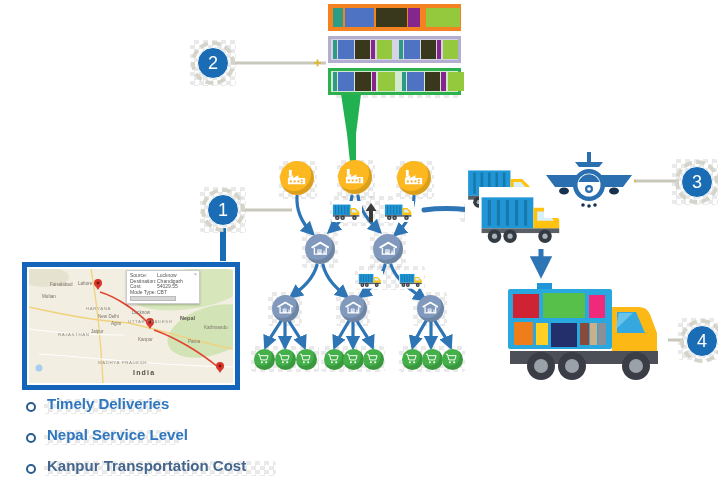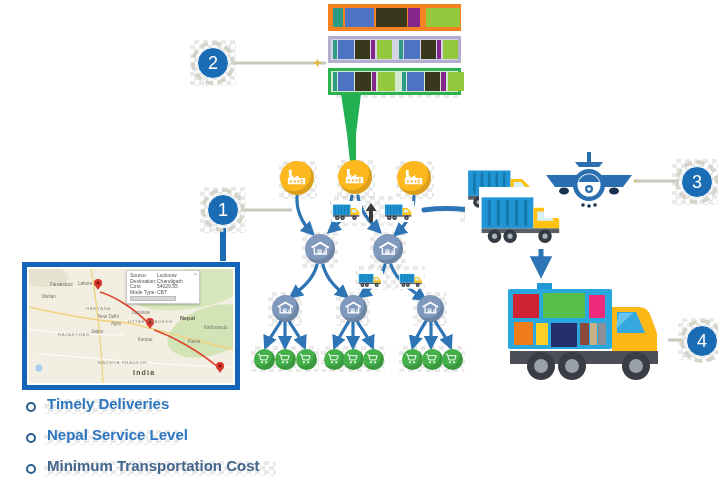--- a/index.html
+++ b/index.html
@@ -554,17 +554,17 @@
     <div class="legend-item">
       <span class="bullet"></span>
       <span class="legend-label">Timely Deliveries</span>
     </div>
     <div class="legend-item">
       <span class="bullet"></span>
       <span class="legend-label">Nepal Service Level</span>
     </div>
     <div class="legend-item dark">
       <span class="bullet"></span>
-      <span class="legend-label">Minimum Transportation Cost</span>
+      <span class="legend-label">Kanpur Transportation Cost</span>
     </div>
   </div>
 
 </div>
 
 </body></html>

